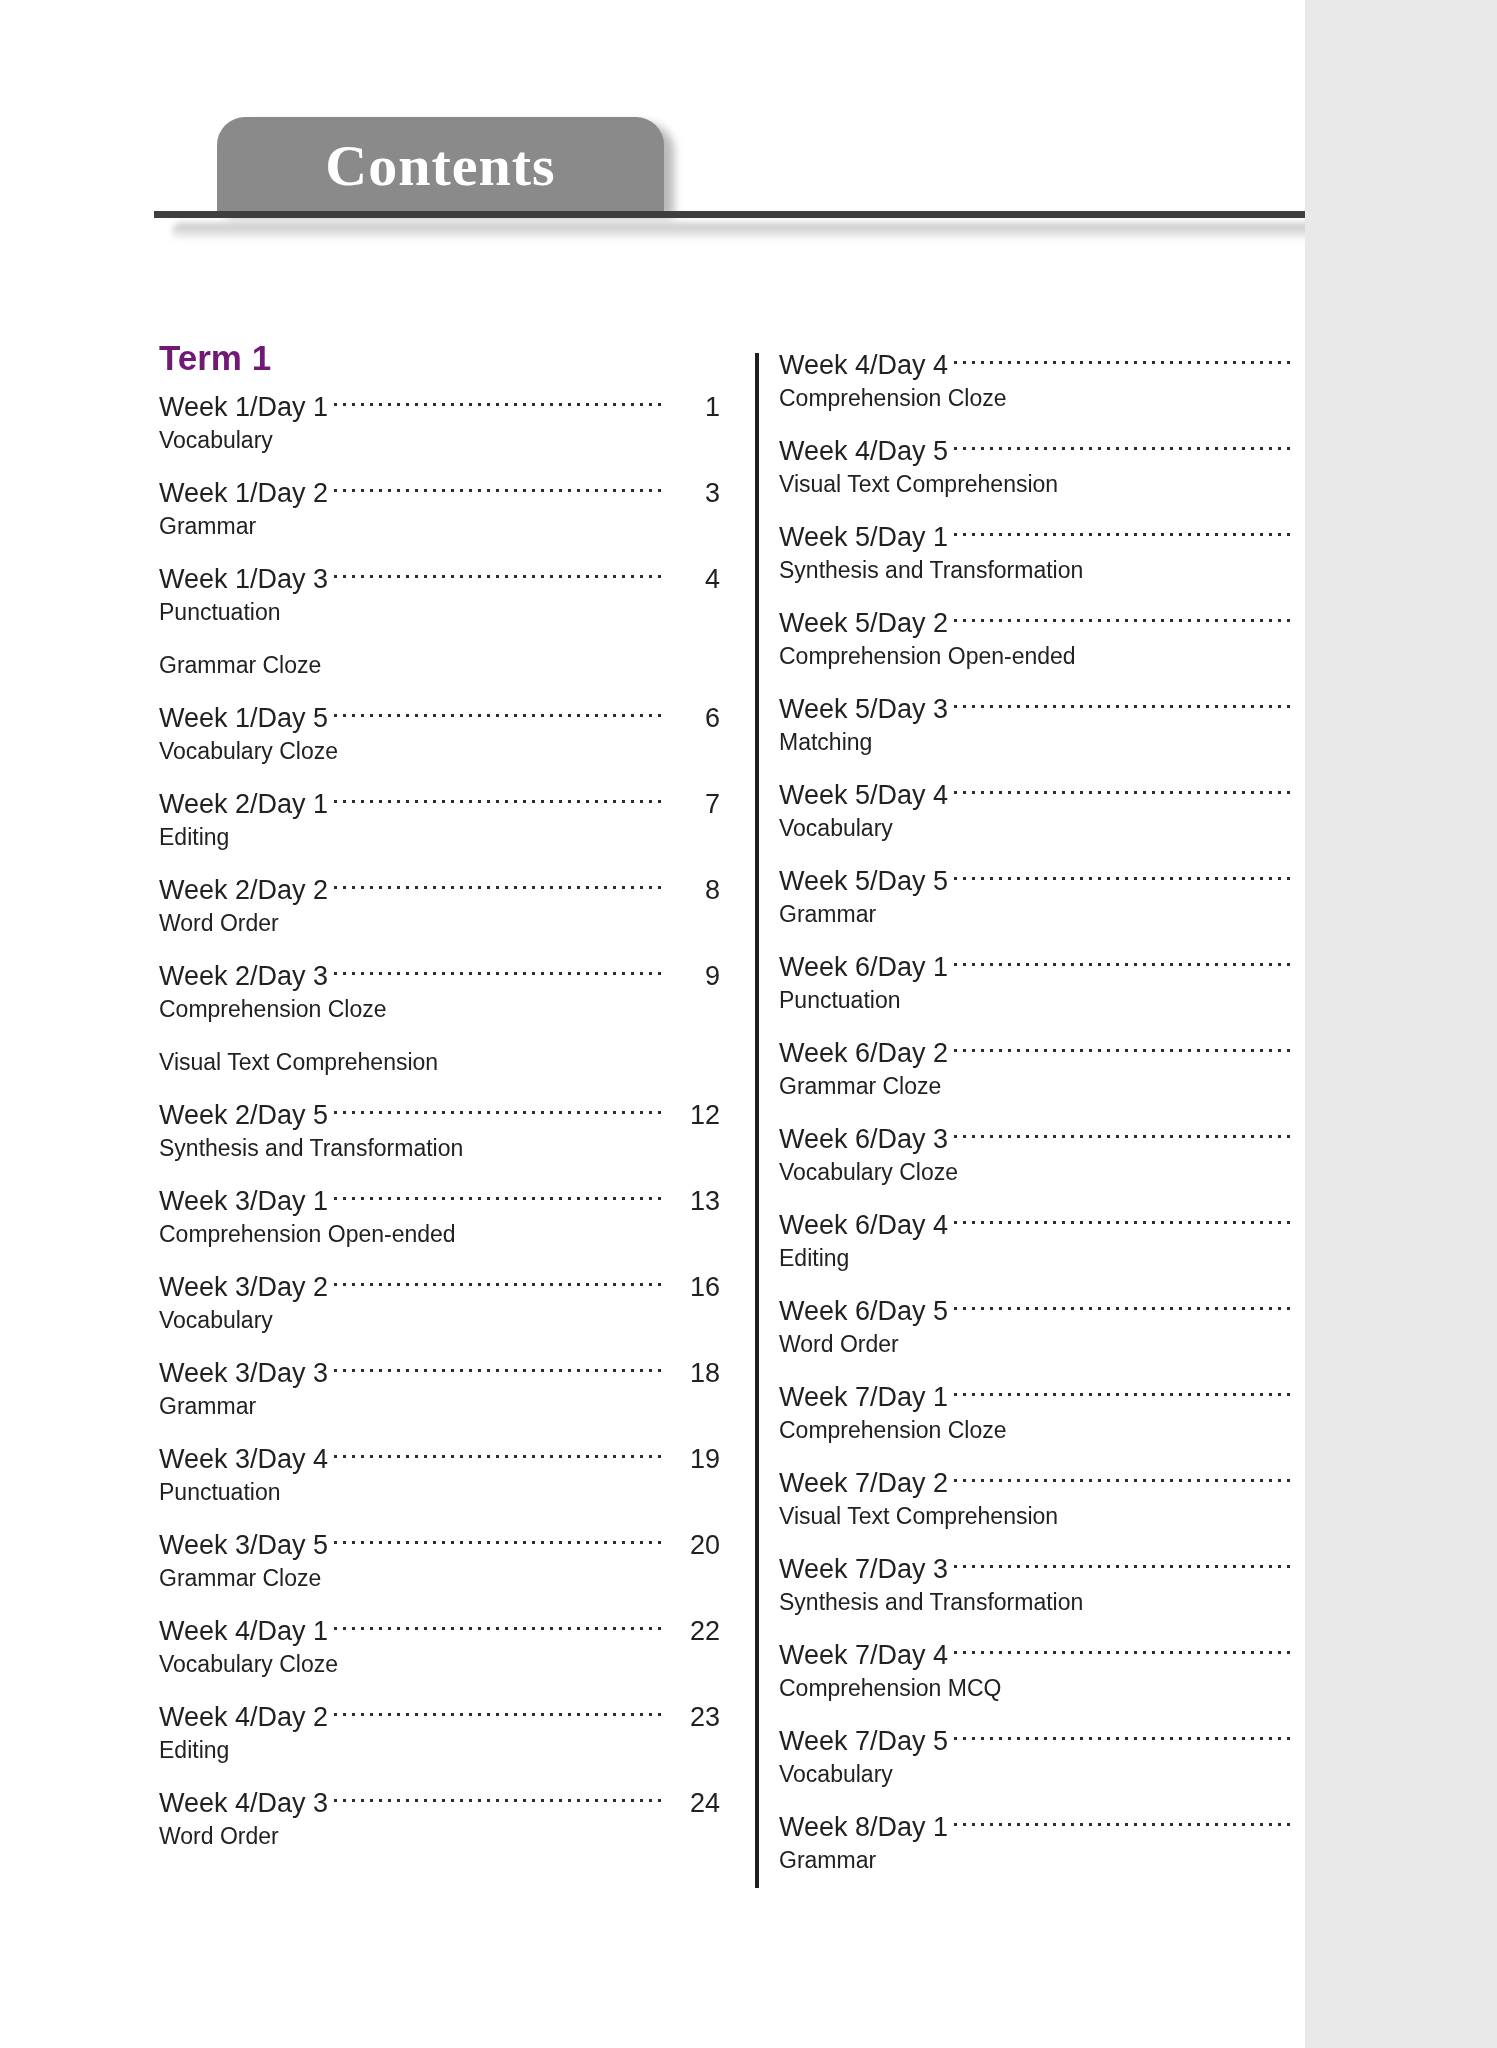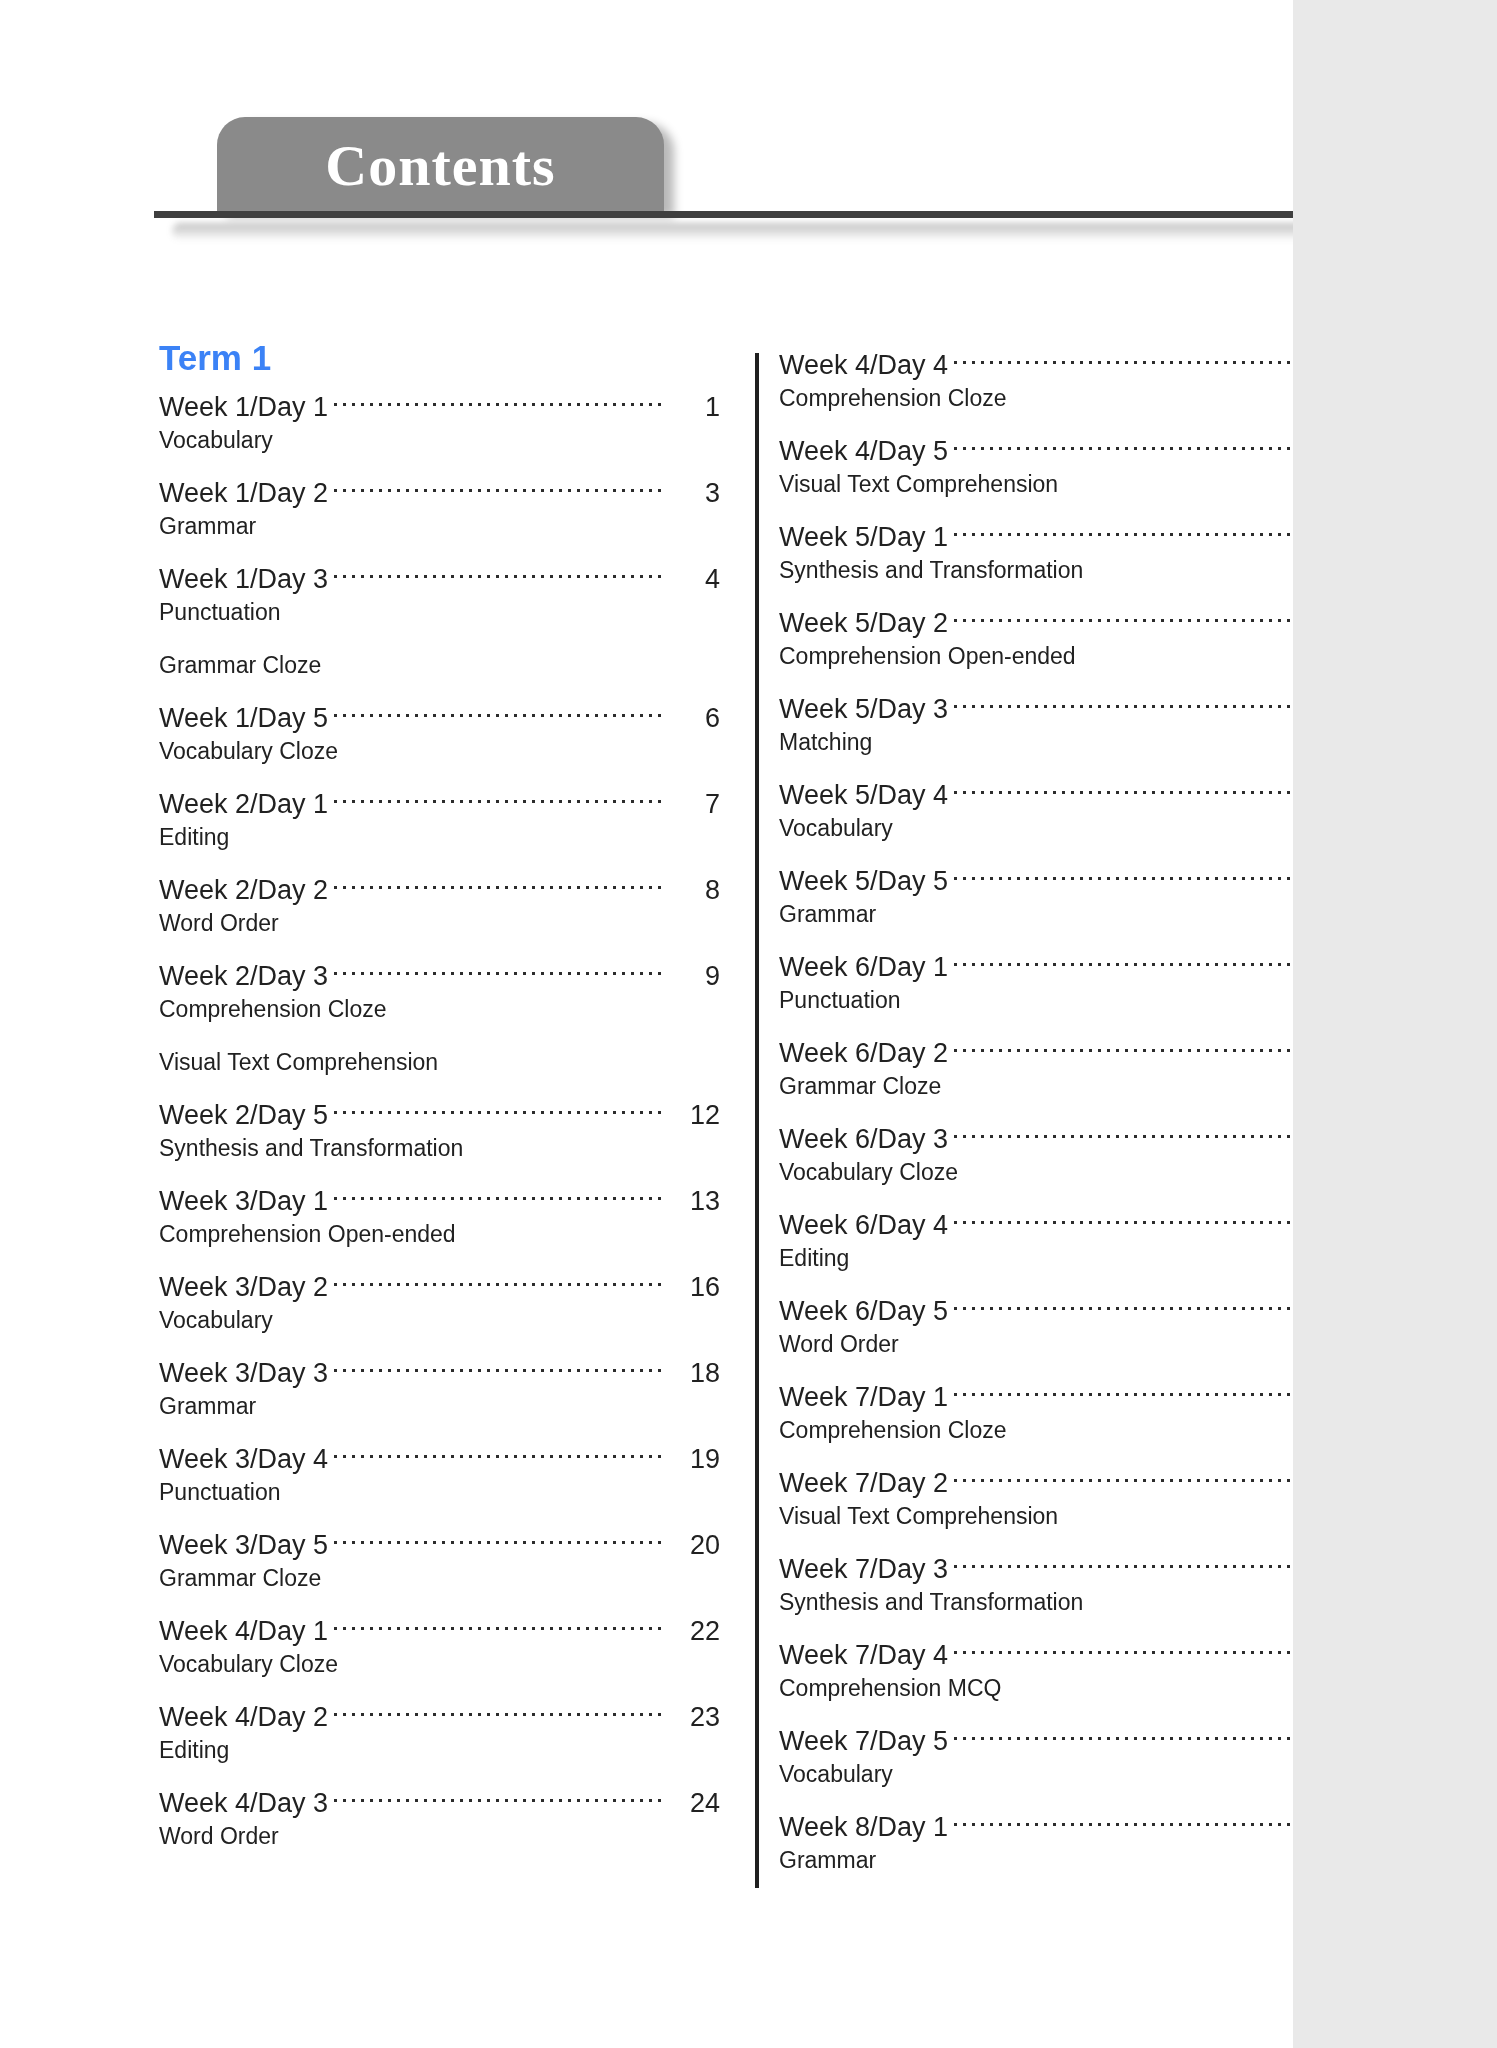--- a/index.html
+++ b/index.html
@@ -4,20 +4,21 @@
 <style>
   html, body { margin: 0; padding: 0; background: #e9e9e9; }
   .page {
     position: relative;
     width: 1293px;
     height: 2048px;
     background: #ffffff;
     font-family: "Liberation Sans", "DejaVu Sans", sans-serif;
     color: #212121;
     overflow: hidden;
+    padding-left: 12px;
   }
 
   
   .header-tab {
     position: absolute;
     left: 217px;
     top: 117px;
     width: 447px;
     height: 94px;
     background: #8a8a8a;
@@ -55,21 +56,21 @@
     filter: blur(3px);
   }
 
   
   .term-heading {
     position: absolute;
     left: 159px;
     top: 338px;
     font-size: 35px;
     font-weight: 700;
-    color: #3b82f6;
+    color: #701a75;
     line-height: 40px;
   }
 
   
   .col { position: absolute; }
   .col-left  { left: 159px; top: 392px; width: 561px; }
   .col-right { left: 779px; top: 350px; width: 571px; }
   .col-divider {
     position: absolute;
     left: 755px;

